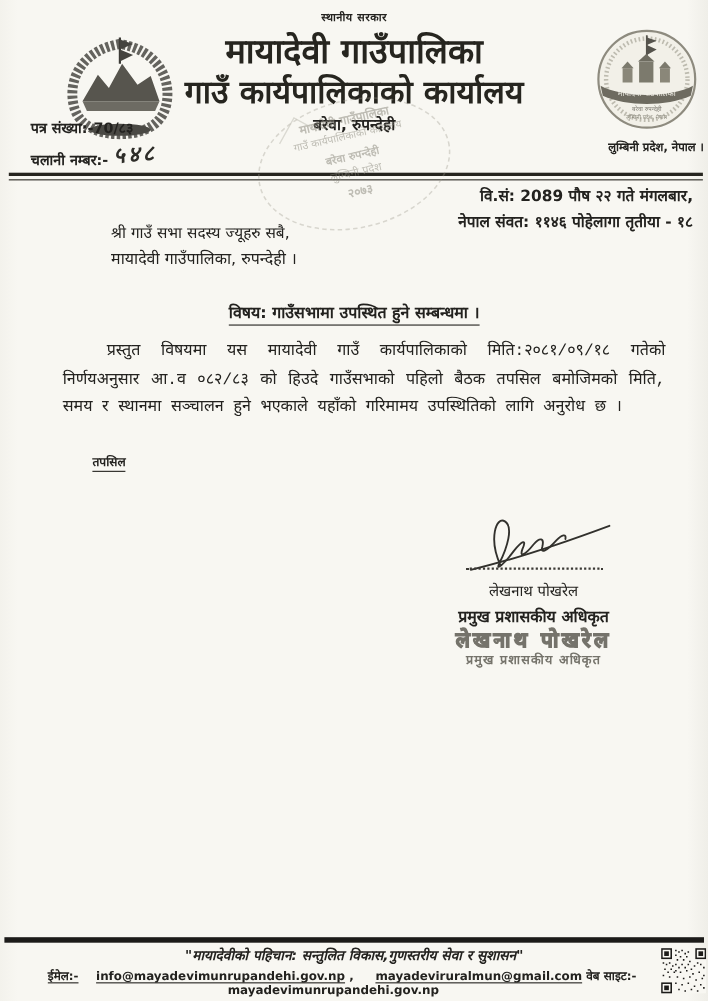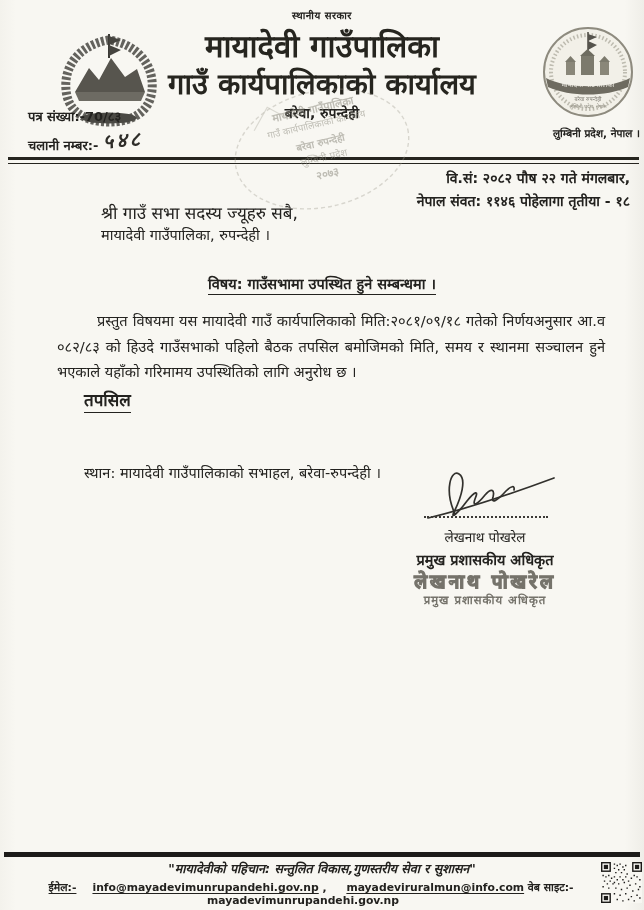--- a/index.html
+++ b/index.html
@@ -33,31 +33,31 @@
   .sl1{font-size:11px;font-weight:bold;padding-top:14px;}
   .sl2{font-size:9.5px;}
   .sl3{font-size:10px;font-weight:bold;padding-top:3px;}
   .sl4{font-size:10px;}
   .sl5{font-size:11px;font-weight:bold;}
   .stamp-arc{position:absolute;left:0;top:0;z-index:1;}
   
   .dateline{right:14px;text-align:right;font-size:14px;font-weight:bold;}
   .d1{top:168px;} .d2{top:191px;}
   
-  .addr1{top:201px;left:101px;font-size:17px;}
+  .addr1{top:201px;left:101px;font-size:14px;}
   .addr2{top:224px;left:101px;font-size:14.5px;}
   
   .subject{top:273px;}
   .subject span{font-size:14.5px;font-weight:bold;border-bottom:1.6px solid #23221f;padding-bottom:2px;}
   
   .bodypar{top:308px;left:57px;width:548px;font-size:14.6px;line-height:25.5px;
-    text-align:justify;text-indent:40px;}
+    text-align:justify;text-indent:40px;font-family:Liberation Mono, monospace;}
   
   .sched{left:84px;font-size:14.5px;}
-  .sched-h{top:388px;font-weight:bold;border-bottom:1.6px solid #23221f;padding-bottom:1px;font-size:17px;}
+  .sched-h{top:412px;font-weight:bold;border-bottom:1.6px solid #23221f;padding-bottom:1px;font-size:11px;}
   .sched-d{top:417px;} .sched-t{top:440px;} .sched-v{top:462px;}
   
   .sig-svg{left:424px;top:464px;}
   .sig-dots{left:424px;top:516px;width:124px;border-bottom:2.2px dotted #3c3a36;}
   .sig-name{top:528px;left:400px;width:170px;text-align:center;font-size:13.5px;}
   .sig-desig{top:549px;left:390px;width:190px;text-align:center;font-size:14.5px;font-weight:bold;}
   .stamp-name{top:568px;left:375px;width:220px;text-align:center;font-size:19px;font-weight:bold;
     letter-spacing:3px;color:#b9b7ae;-webkit-text-stroke:1.1px #75736b;}
   .stamp-desig{top:592px;left:390px;width:190px;text-align:center;font-size:11.5px;font-weight:bold;
     letter-spacing:1px;color:#75736b;}
@@ -122,51 +122,50 @@
       <ellipse cx="92" cy="63" rx="88" ry="58" fill="none" stroke="#9a978b" stroke-width="1.4" stroke-dasharray="4,3" opacity=".65"></ellipse>
       <path d="M30,30 L48,10 L66,26" fill="none" stroke="#9a978b" stroke-width="1.2" opacity=".6"></path>
     </svg>
     <div class="sl sl1">मायादेवी गाउँपालिका</div>
     <div class="sl sl2">गाउँ कार्यपालिकाको कार्यालय</div>
     <div class="sl sl3">बरेवा रुपन्देही</div>
     <div class="sl sl4">लुम्बिनी प्रदेश</div>
     <div class="sl sl5">२०७३</div>
   </div>
 
-  <div class="abs dateline d1">वि.सं: २०८२ पौष २२ गते मंगलबार,</div>
+  <div class="abs dateline d1">वि.सं: 2089 पौष २२ गते मंगलबार,</div>
   <div class="abs dateline d2">नेपाल संवत: ११४६ पोहेलागा तृतीया - १८</div>
 
   <div class="abs addr1">श्री गाउँ सभा सदस्य ज्यूहरु सबै,</div>
   <div class="abs addr2">मायादेवी गाउँपालिका, रुपन्देही ।</div>
 
   <div class="abs ctr subject">
     <span>विषय: गाउँसभामा उपस्थित हुने सम्बन्धमा ।</span>
   </div>
 
   <div class="abs bodypar">प्रस्तुत विषयमा यस मायादेवी गाउँ कार्यपालिकाको मिति:२०८१/०९/१८ गतेको निर्णयअनुसार आ.व ०८२/८३ को हिउदे गाउँसभाको पहिलो बैठक तपसिल बमोजिमको मिति, समय र स्थानमा सञ्चालन हुने भएकाले यहाँको गरिमामय उपस्थितिको लागि अनुरोध छ ।</div>
 
   <div class="abs sched sched-h">तपसिल</div>
-  <div class="abs sched sched-v">स्थान: मायादेवी गाउँपालिकाको सभाहल, बरेवा-रुपन्देही ।</div>
 
   <svg class="abs sig-svg" width="138" height="58" viewBox="0 0 138 58">
     <g fill="none" stroke="#32312d" stroke-width="1.7" stroke-linecap="round">
       <path d="M4,54 C42,45 95,27 130,14"></path>
       <path d="M31,50 C20,26 27,5 35,10 C43,15 37,34 30,48 C26,56 34,49 43,37 C51,27 55,26 51,35 C48,43 53,41 61,31 C67,24 71,25 69,33 C67,40 73,37 82,27 C87,22 91,21 90,26"></path>
     </g>
   </svg>
   <div class="abs sig-dots"></div>
   <div class="abs sig-name">लेखनाथ पोखरेल</div>
   <div class="abs sig-desig">प्रमुख प्रशासकीय अधिकृत</div>
   <div class="abs stamp-name">लेखनाथ पोखरेल</div>
   <div class="abs stamp-desig">प्रमुख प्रशासकीय अधिकृत</div>
 
   <div class="abs foot-rule"></div>
   <div class="abs ctr motto">"मायादेवीको पहिचान: सन्तुलित विकास,गुणस्तरीय सेवा र सुशासन"</div>
   <div class="abs contact">
-    <span class="u">ईमेल:-</span><span class="u">info@mayadevimunrupandehi.gov.np</span><span> , </span><span class="u">mayadeviruralmun@info.com</span><span> वेब साइट:-</span><span>mayadevimunrupandehi.gov.np</span>
+    <span class="u">ईमेल:-</span><span class="u">info@mayadevimunrupandehi.gov.np</span><span> , </span><span class="u">mayadeviruralmun@gmail.com</span><span> वेब साइट:-</span><span>mayadevimunrupandehi.gov.np</span>
   </div>
 
   <svg class="abs qr" width="41" height="43" viewBox="0 0 29 29">
     <rect x="0" y="0" width="29" height="29" fill="#f8f7f2"></rect>
     <g fill="#1c1b19">
       <rect x="0" y="0" width="7" height="7"></rect>
         <rect x="22" y="0" width="7" height="7"></rect>
         <rect x="0" y="22" width="7" height="7"></rect>
       <rect x="1" y="1" width="5" height="5" fill="#f8f7f2"></rect>
         <rect x="23" y="1" width="5" height="5" fill="#f8f7f2"></rect>

